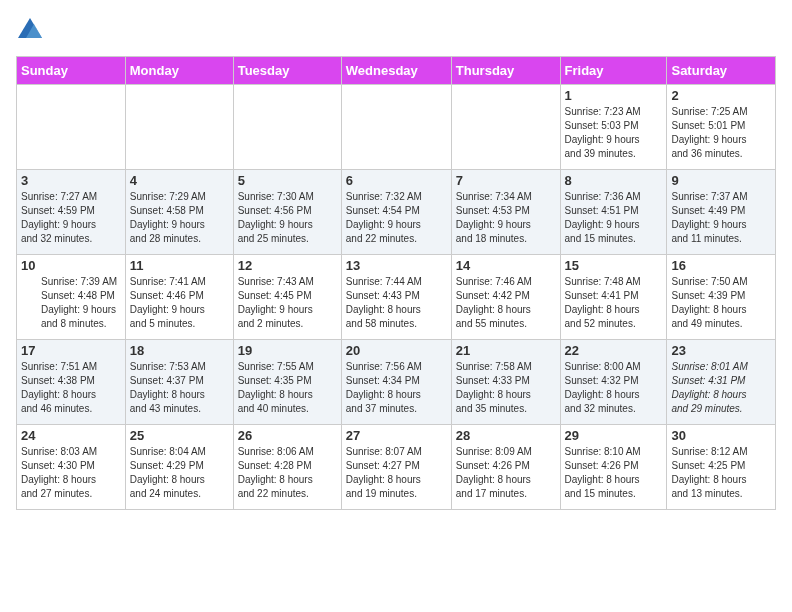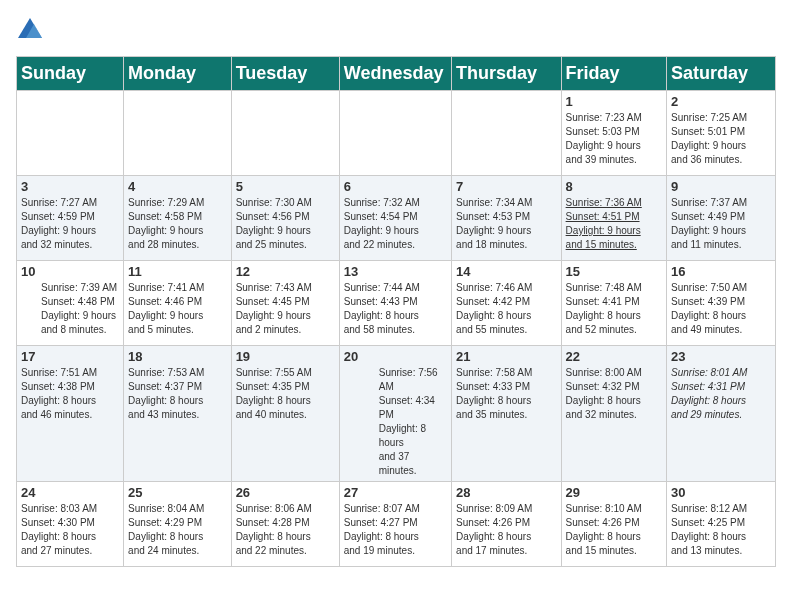--- a/index.html
+++ b/index.html
@@ -50,23 +50,23 @@
     }
     .location {
       font-size: 16px;
       color: #555;
     }
     .calendar {
       width: 100%;
       border-collapse: collapse;
     }
     .calendar th {
-      background: #0f766e;
+      background: #d946ef;
       color: #fff;
-      font-size: 18px;
+      font-size: 13px;
       font-weight: bold;
       padding: 6px 4px;
       text-align: left;
       border: 1px solid #ccc;
     }
     .calendar td {
       width: 113px;
       vertical-align: top;
       border: 1px solid #ccc;
       padding: 3px 4px;
@@ -178,21 +178,21 @@
         </td>
         <td>
           <span class="day-number">7</span>
           <div class="day-info" style="white-space: pre-line;">Sunrise: 7:34 AM
 Sunset: 4:53 PM
 Daylight: 9 hours
 and 18 minutes.</div>
         </td>
         <td>
           <span class="day-number">8</span>
-          <div class="day-info" style="white-space: pre-line; text-decoration: underline;">Sunrise: 7:36 AM
+          <div class="day-info" style="white-space: pre-line;">Sunrise: 7:36 AM
 Sunset: 4:51 PM
 Daylight: 9 hours
 and 15 minutes.</div>
         </td>
         <td>
           <span class="day-number">9</span>
           <div class="day-info" style="white-space: pre-line;">Sunrise: 7:37 AM
 Sunset: 4:49 PM
 Daylight: 9 hours
 and 11 minutes.</div>
@@ -266,21 +266,21 @@
         </td>
         <td>
           <span class="day-number">19</span>
           <div class="day-info" style="white-space: pre-line;">Sunrise: 7:55 AM
 Sunset: 4:35 PM
 Daylight: 8 hours
 and 40 minutes.</div>
         </td>
         <td>
           <span class="day-number">20</span>
-          <div class="day-info" style="white-space: pre-line; margin-left: 35px;">Sunrise: 7:56 AM
+          <div class="day-info" style="white-space: pre-line;">Sunrise: 7:56 AM
 Sunset: 4:34 PM
 Daylight: 8 hours
 and 37 minutes.</div>
         </td>
         <td>
           <span class="day-number">21</span>
           <div class="day-info" style="white-space: pre-line;">Sunrise: 7:58 AM
 Sunset: 4:33 PM
 Daylight: 8 hours
 and 35 minutes.</div>

